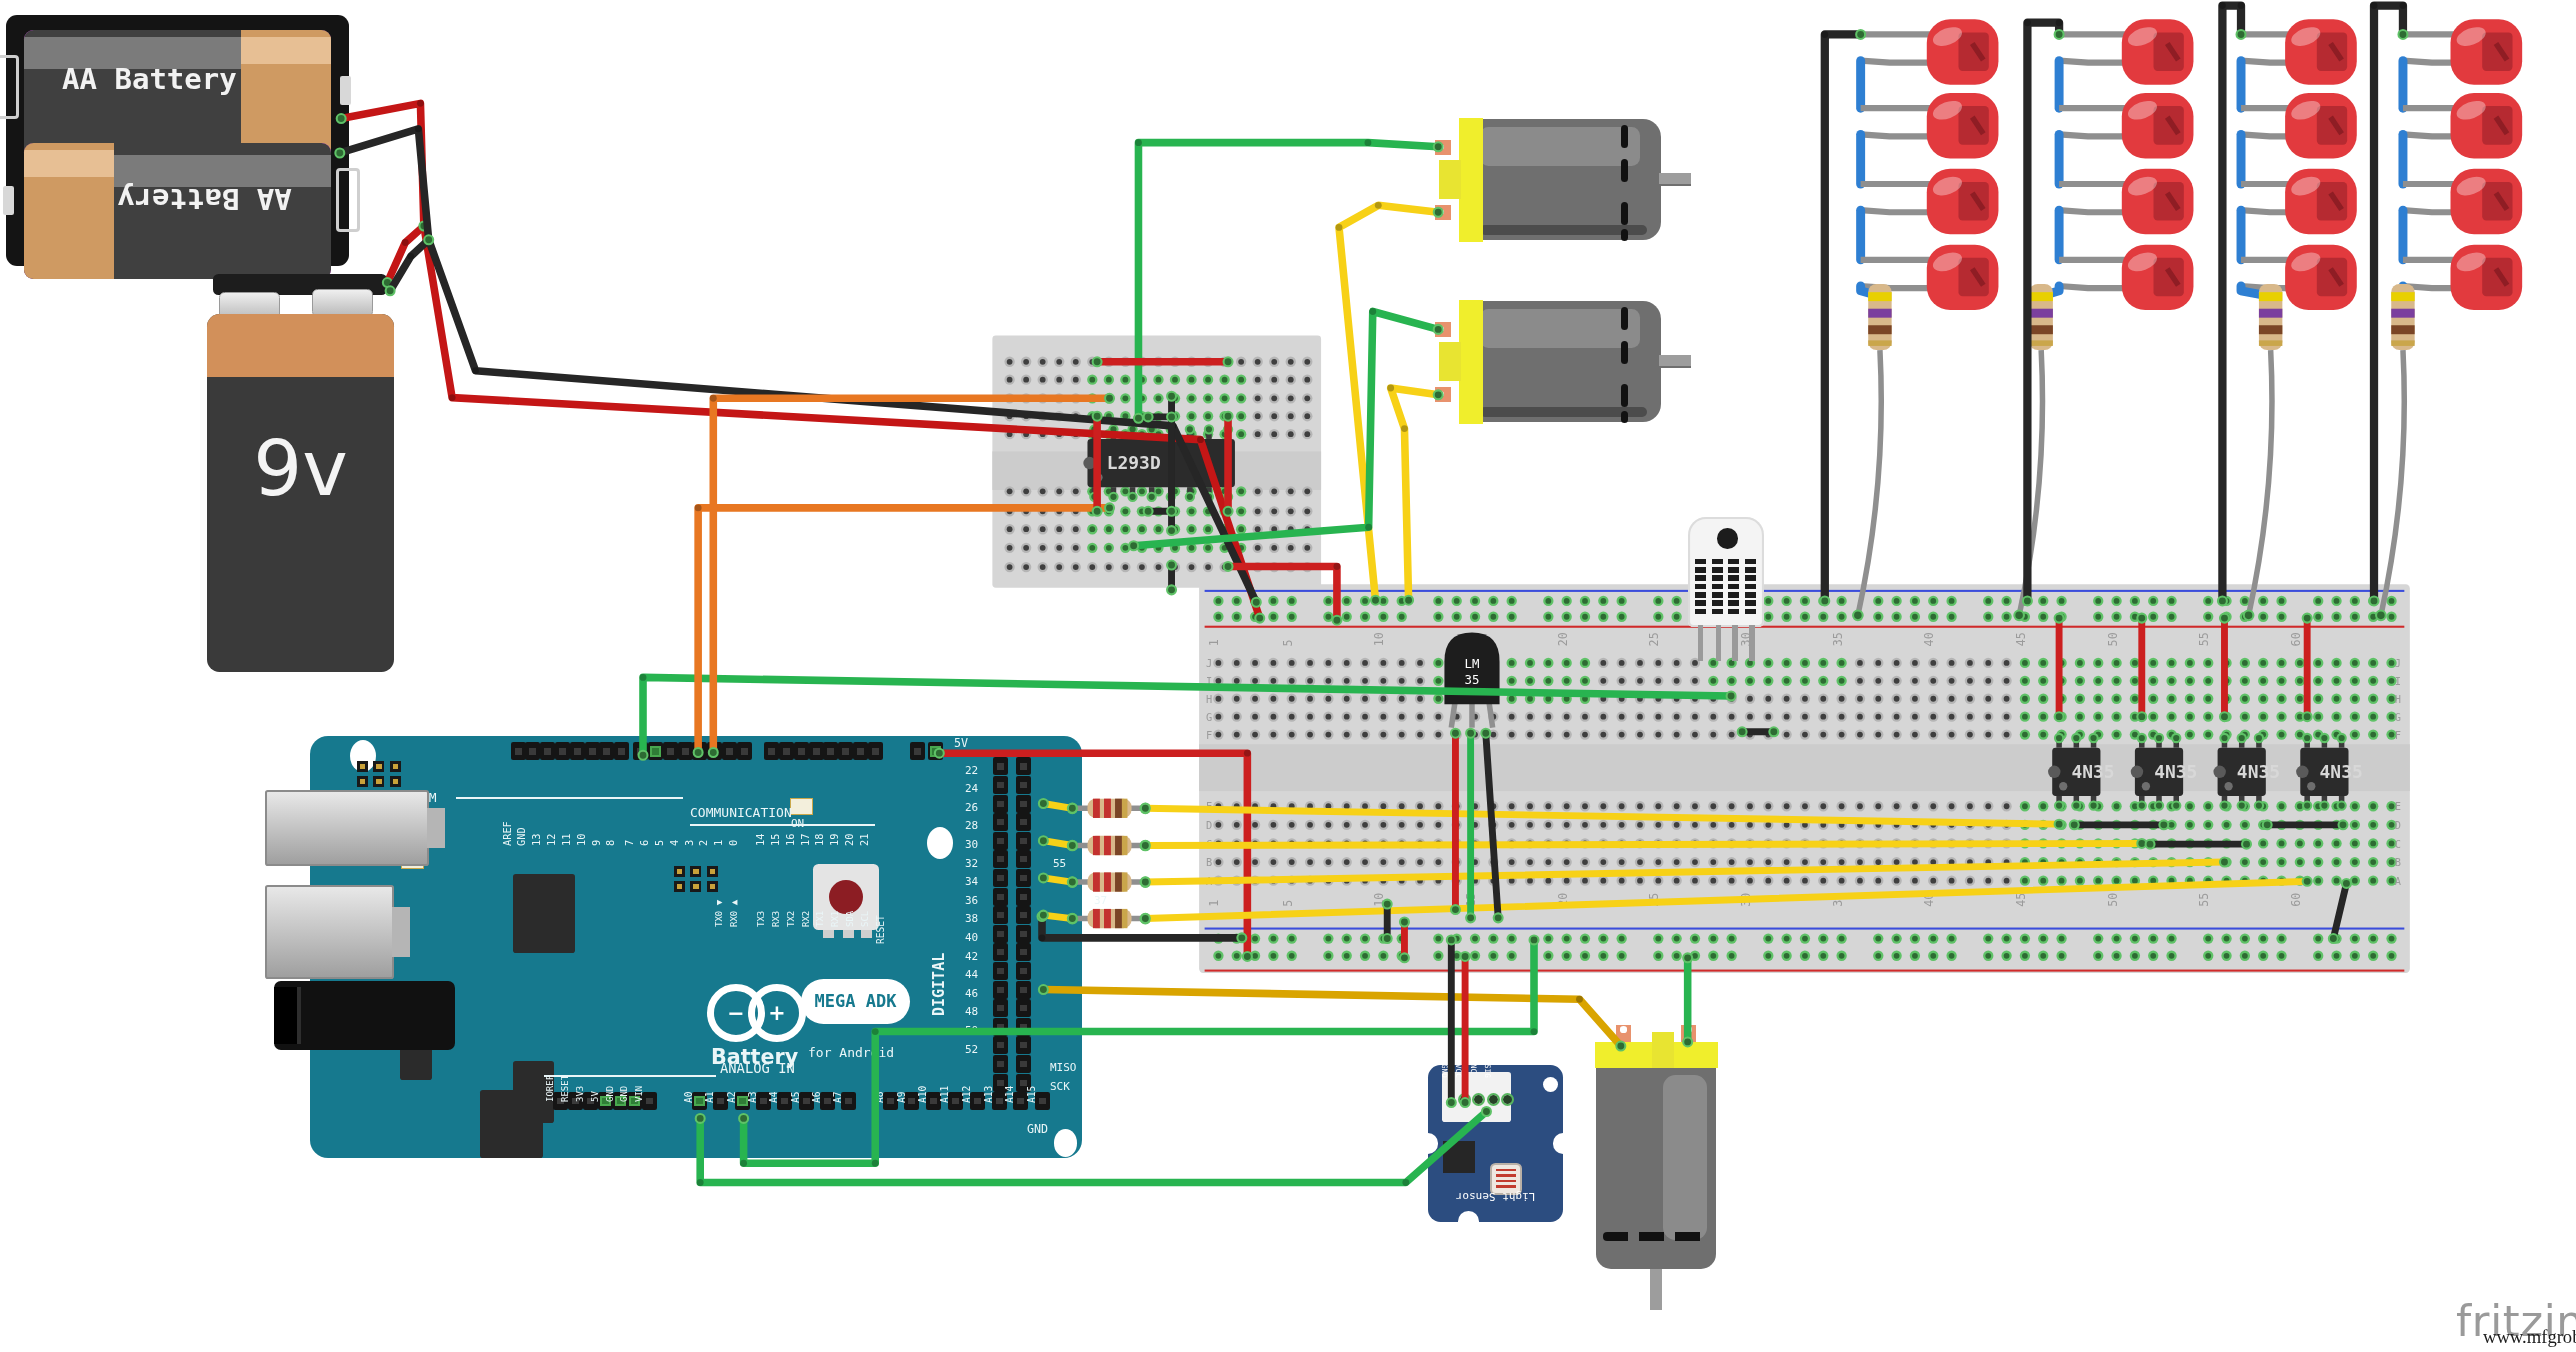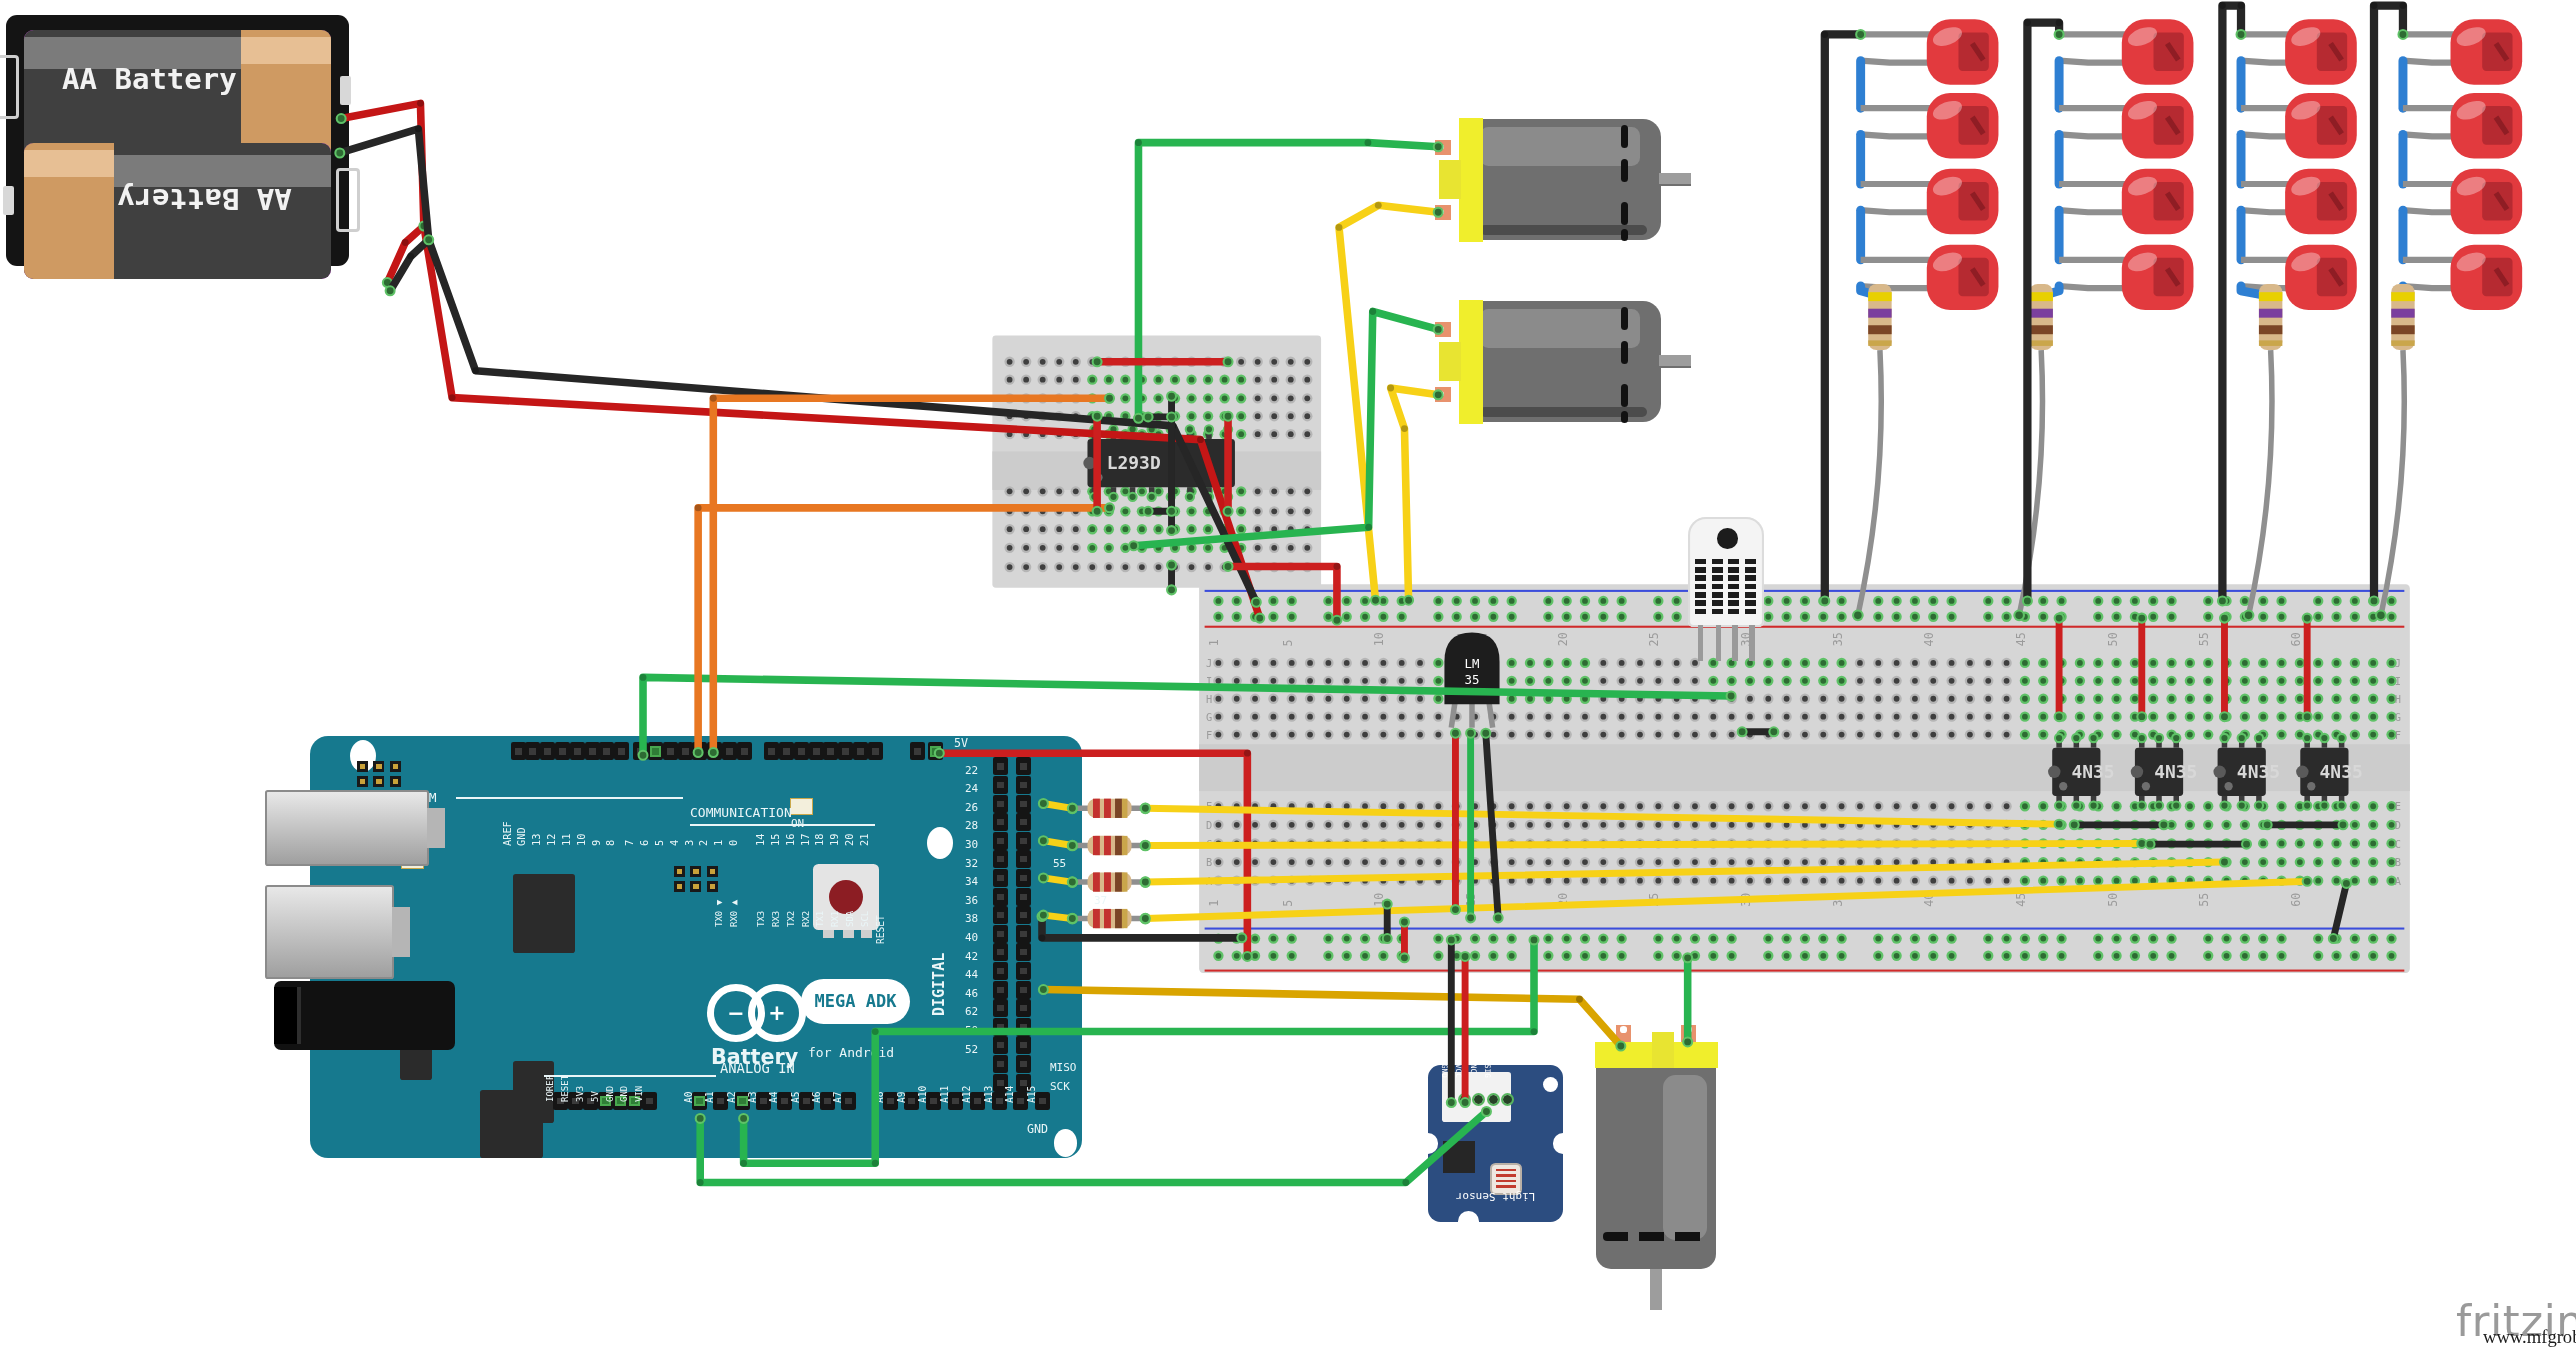--- a/index.html
+++ b/index.html
@@ -125,20 +125,29 @@
           <div class="cshine"></div>
         </div>
       <div class="aa-label">AA Battery</div>
     </div>
     <div class="aa-spring spr-l" style="top:40px;"></div>
     <div class="aa-spring spr-r" style="top:153px;"></div>
     <div class="aa-nub" style="right:-2.8px;top:61px;"></div>
     <div class="aa-nub" style="left:-2.8px;top:171px;"></div>
   </div>
 
+  <div class="comp batt9">
+    <div class="b9-clip"></div>
+    <div class="b9-term" style="left:12.4px;"></div>
+    <div class="b9-term" style="left:105px;top:15px;"></div>
+    <div class="b9-body">
+      <div class="b9-band"></div>
+      <div class="b9-label">9v</div>
+    </div>
+  </div>
 
   <div class="comp arduino">
     <div class="whole" style="left:40px;top:4.1px;"></div>
     <div class="whole" style="left:617px;top:91px;"></div>
     <div class="whole" style="left:744px;top:393px;width:23.4px;height:27.6px;"></div>
     <div class="icsp" style="left:47px;top:25px;">
         <u></u>
         <u></u>
         <u></u>
         <u></u>
@@ -391,21 +400,21 @@
         <div class="sock" style="left:706px;top:245px">
           <i class=""></i>
         </div>
         <div class="ar-txt" style="left:655px;top:251px;font-size:11px">46</div>
         <div class="sock" style="left:683px;top:263px">
           <i class=""></i>
         </div>
         <div class="sock" style="left:706px;top:263px">
           <i class=""></i>
         </div>
-        <div class="ar-txt" style="left:655px;top:269px;font-size:11px">62</div>
+        <div class="ar-txt" style="left:655px;top:269px;font-size:11px">48</div>
         <div class="sock" style="left:683px;top:282px">
           <i class=""></i>
         </div>
         <div class="sock" style="left:706px;top:282px">
           <i class=""></i>
         </div>
         <div class="ar-txt" style="left:655px;top:288px;font-size:11px">50</div>
         <div class="sock" style="left:683px;top:300px">
           <i class=""></i>
         </div>

